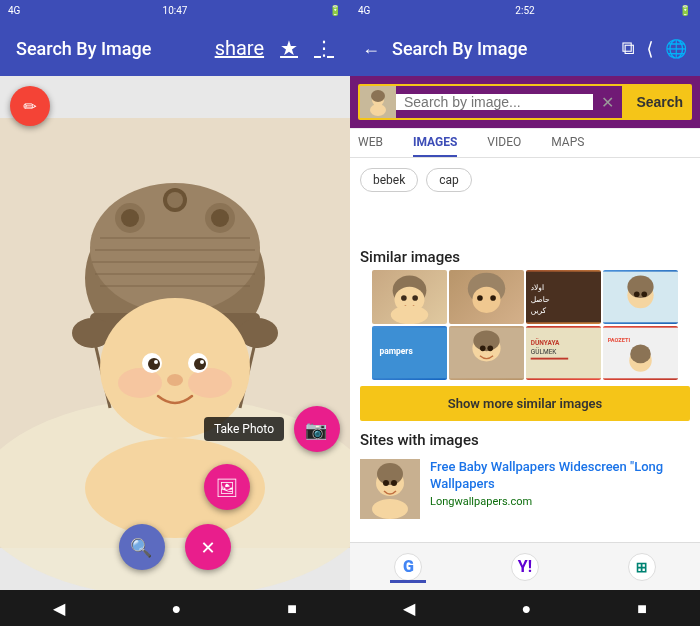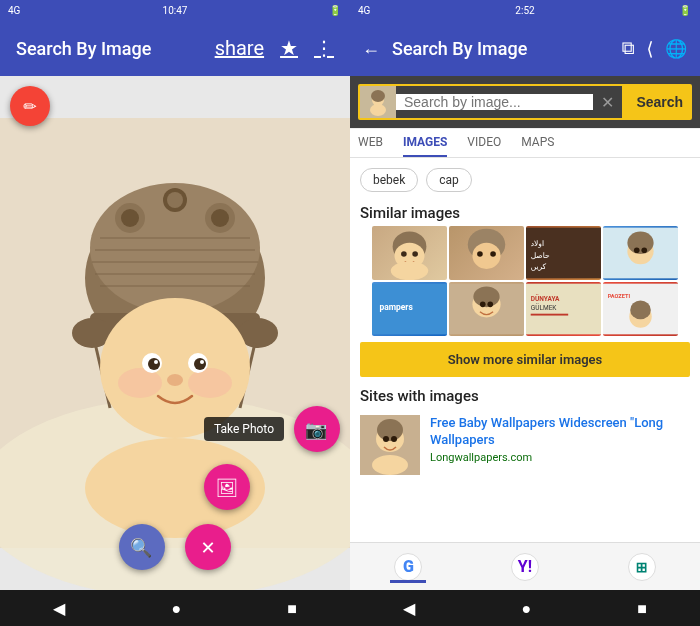--- a/index.html
+++ b/index.html
@@ -174,21 +174,21 @@
       color: white;
       font-size: 18px;
       font-weight: 500;
     }
     .right-header-icon {
       color: white;
       font-size: 18px;
       cursor: pointer;
     }
     .search-bar-container {
-      background: #404040;
+      background: #701a75;
       padding: 8px;
       border-bottom: 1px solid #eee;
     }
     .search-bar {
       display: flex;
       align-items: center;
       border: 2px solid #f5c518;
       border-radius: 2px;
       overflow: hidden;
       height: 36px;
@@ -226,21 +226,21 @@
       padding: 0 14px;
       height: 100%;
       display: flex;
       align-items: center;
       cursor: pointer;
       border: none;
     }
     .search-tabs {
       display: flex;
       padding: 6px 8px 0;
-      gap: 20px;
+      gap: 30px;
       border-bottom: 1px solid #e0e0e0;
     }
     .tab-item {
       font-size: 12px;
       color: #666;
       padding-bottom: 6px;
       cursor: pointer;
       border-bottom: 2px solid transparent;
     }
     .tab-item.active {
@@ -260,20 +260,21 @@
       font-size: 12px;
       color: #333;
       cursor: pointer;
       background: white;
     }
     .section-title {
       font-size: 15px;
       font-weight: 500;
       padding: 6px 10px 4px;
       color: #222;
+      margin-top: 44px;
     }
     .similar-images-grid {
       display: flex;
       flex-direction: column;
       gap: 2px;
       padding: 0 22px;
     }
     .similar-row {
       display: flex;
       gap: 2px;

